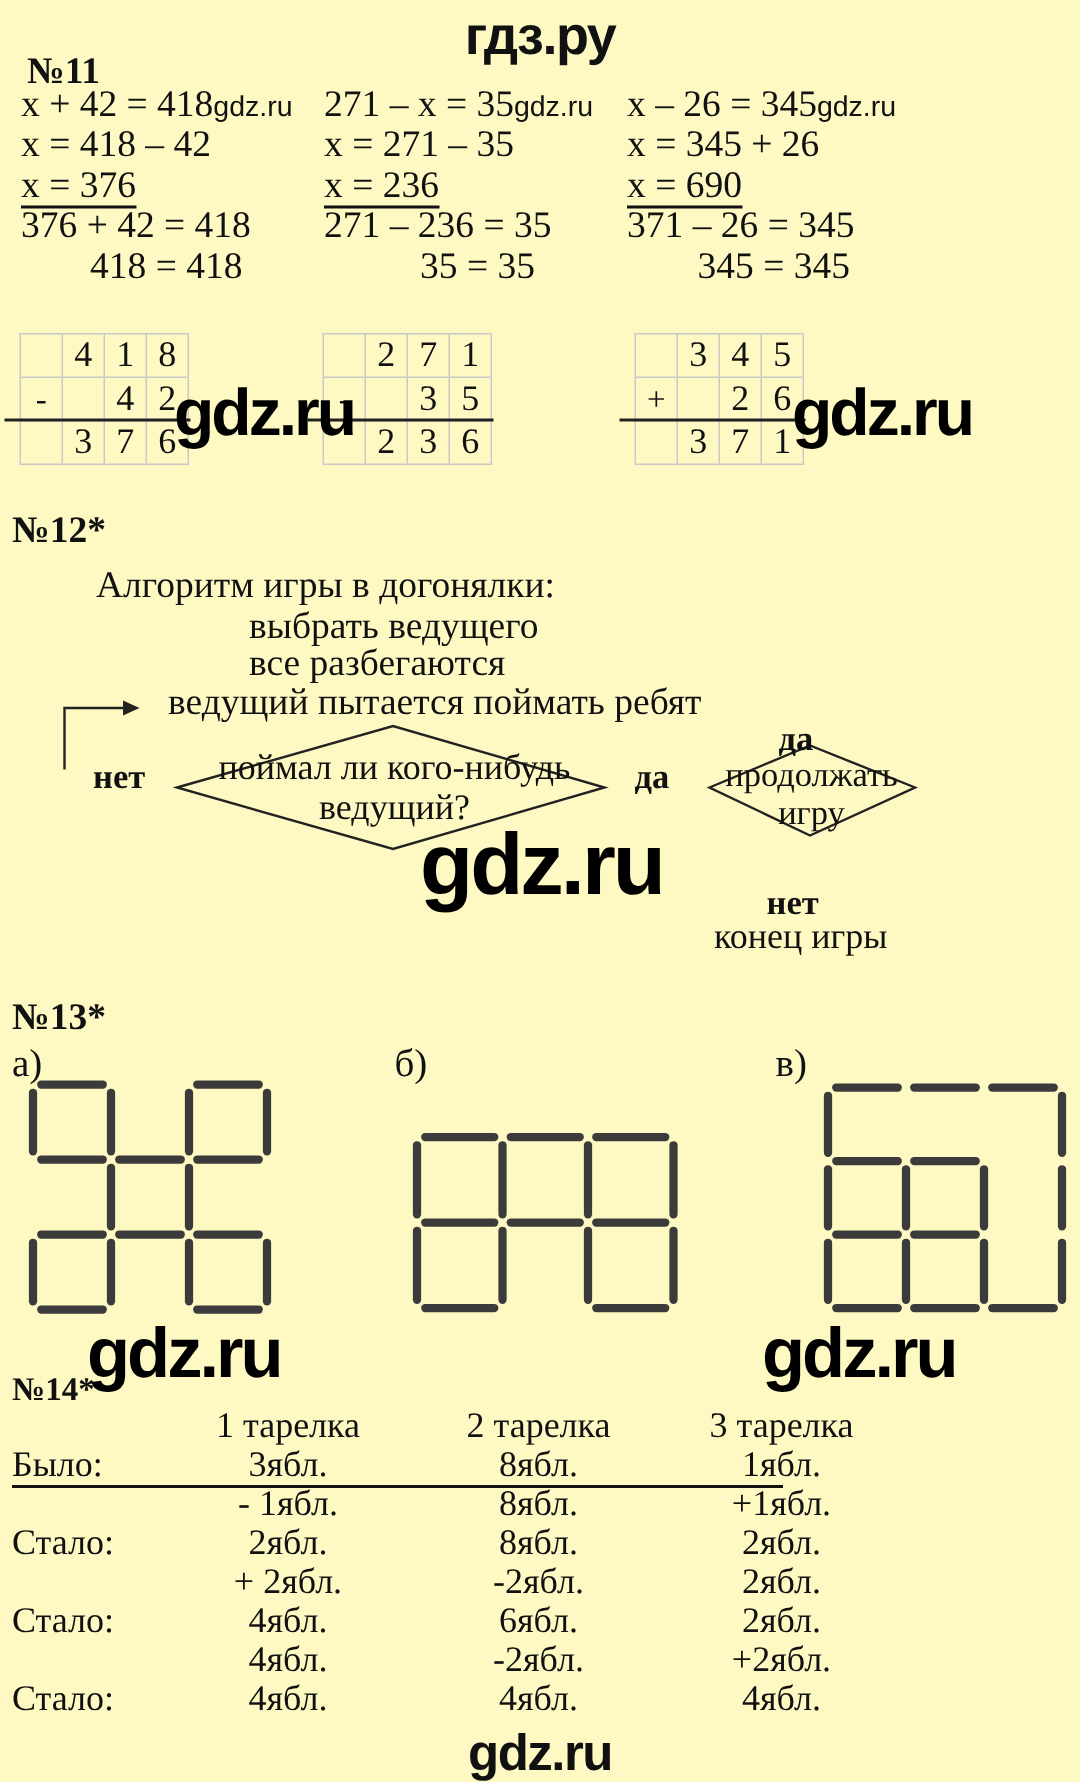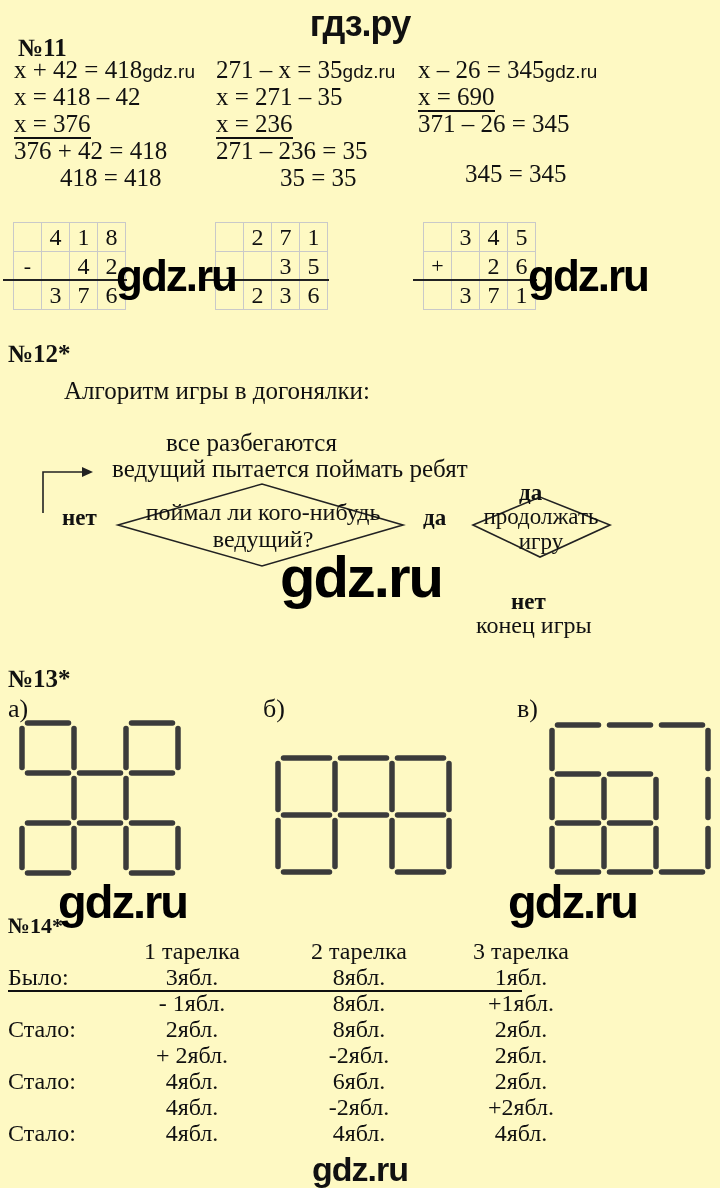--- a/index.html
+++ b/index.html
@@ -54,23 +54,24 @@
   <div class="abs eq-col" style="left:216px;top:56px;">
     <div class="eq-line"><span>271 – x = 35</span><span class="wm-inline">gdz.ru</span></div>
     <div class="eq-line">x = 271 – 35</div>
     <div class="eq-line"><span class="eq-underline">x = 236</span></div>
     <div class="eq-line">271 – 236 = 35</div>
     <div class="eq-line" style="padding-left:64px;">35 = 35</div>
   </div>
 
   <div class="abs eq-col" style="left:418px;top:56px;">
     <div class="eq-line"><span>x – 26 = 345</span><span class="wm-inline">gdz.ru</span></div>
+    <div class="eq-line">x = 345 + 26</div>
     <div class="eq-line"><span class="eq-underline">x = 690</span></div>
     <div class="eq-line">371 – 26 = 345</div>
-    <div class="eq-line" style="padding-left:47px;margin-top:23px;">345 = 345</div>
+    <div class="eq-line" style="padding-left:47px;">345 = 345</div>
   </div>
 
   <div class="abs num-table" style="left:13px;top:222px;">
       <div class="num-grid">
         <div class="num-cell num-sign"></div>
         <div class="num-cell">4</div>
         <div class="num-cell">1</div>
         <div class="num-cell">8</div>
         <div class="num-cell num-sign">-</div>
         <div class="num-cell"></div>
@@ -116,20 +117,21 @@
         <div class="num-cell">1</div>
       </div>
       <div class="result-line"></div>
     </div>
 
   <div class="abs wm-big" style="left:116px;top:254px;font-size:44px;">gdz.ru</div>
   <div class="abs wm-big" style="left:528px;top:254px;font-size:44px;">gdz.ru</div>
 
   <div class="abs task-label" style="left:8px;top:341px;">№12*</div>
   <div class="abs" style="left:64px;top:377px;font-size:25px;">Алгоритм игры в догонялки:</div>
+  <div class="abs" style="left:166px;top:404px;font-size:25px;">выбрать ведущего</div>
   <div class="abs" style="left:166px;top:429px;font-size:25px;">все разбегаются</div>
   <div class="abs" style="left:112px;top:455px;font-size:25px;">ведущий пытается поймать ребят</div>
 
   <svg class="abs" style="left:30px;top:460px;" width="600" height="185" viewBox="0 0 600 185">
     <polyline class="shape" points="13,53 13,12 52,12" stroke-width="2.4"></polyline>
     <polygon points="52,7 52,17 63,12" fill="#222" stroke="none"></polygon>
     <polygon class="shape" points="88,65 232,24 373,65 232,106"></polygon>
     <polygon class="shape" points="443,65 510,37 580,65 510,97"></polygon>
   </svg>
 

